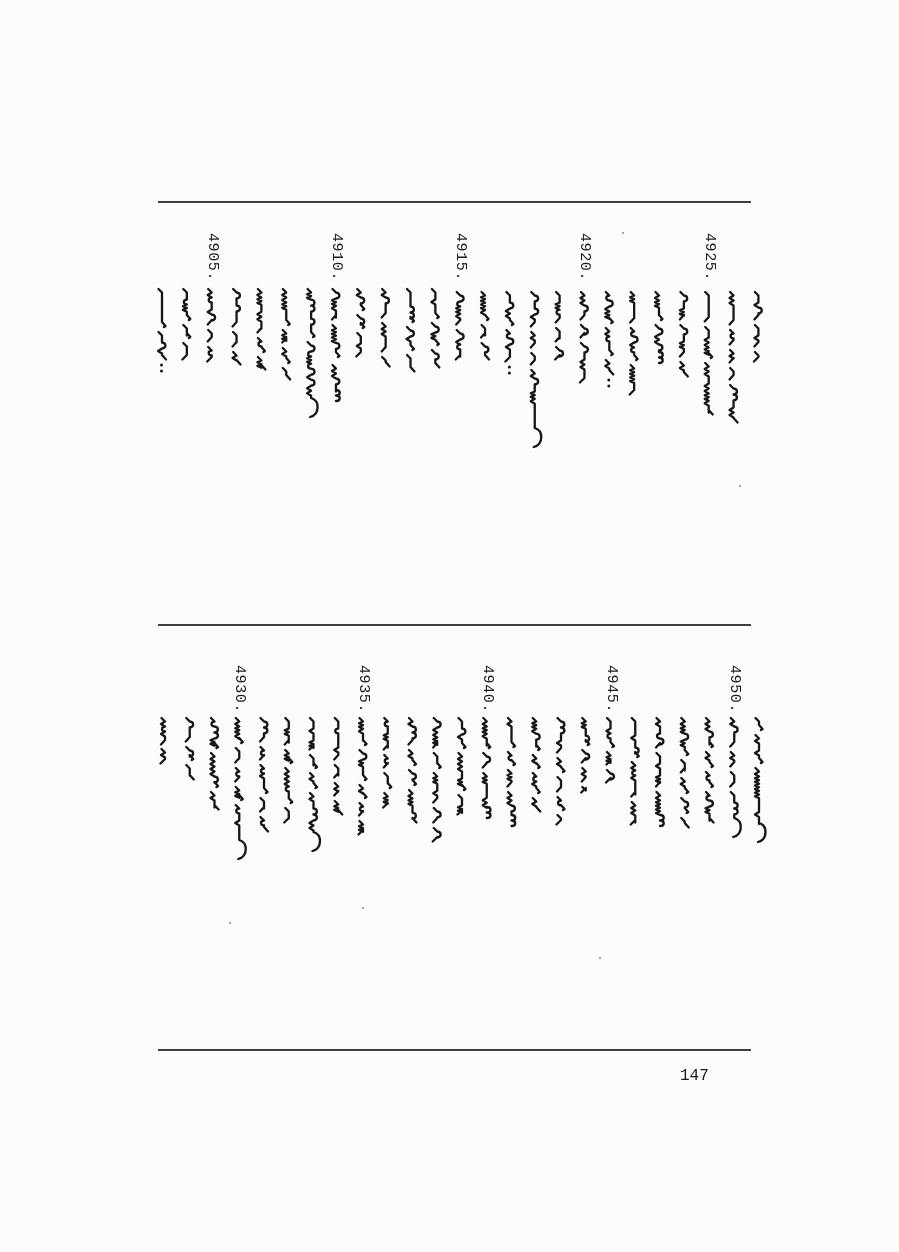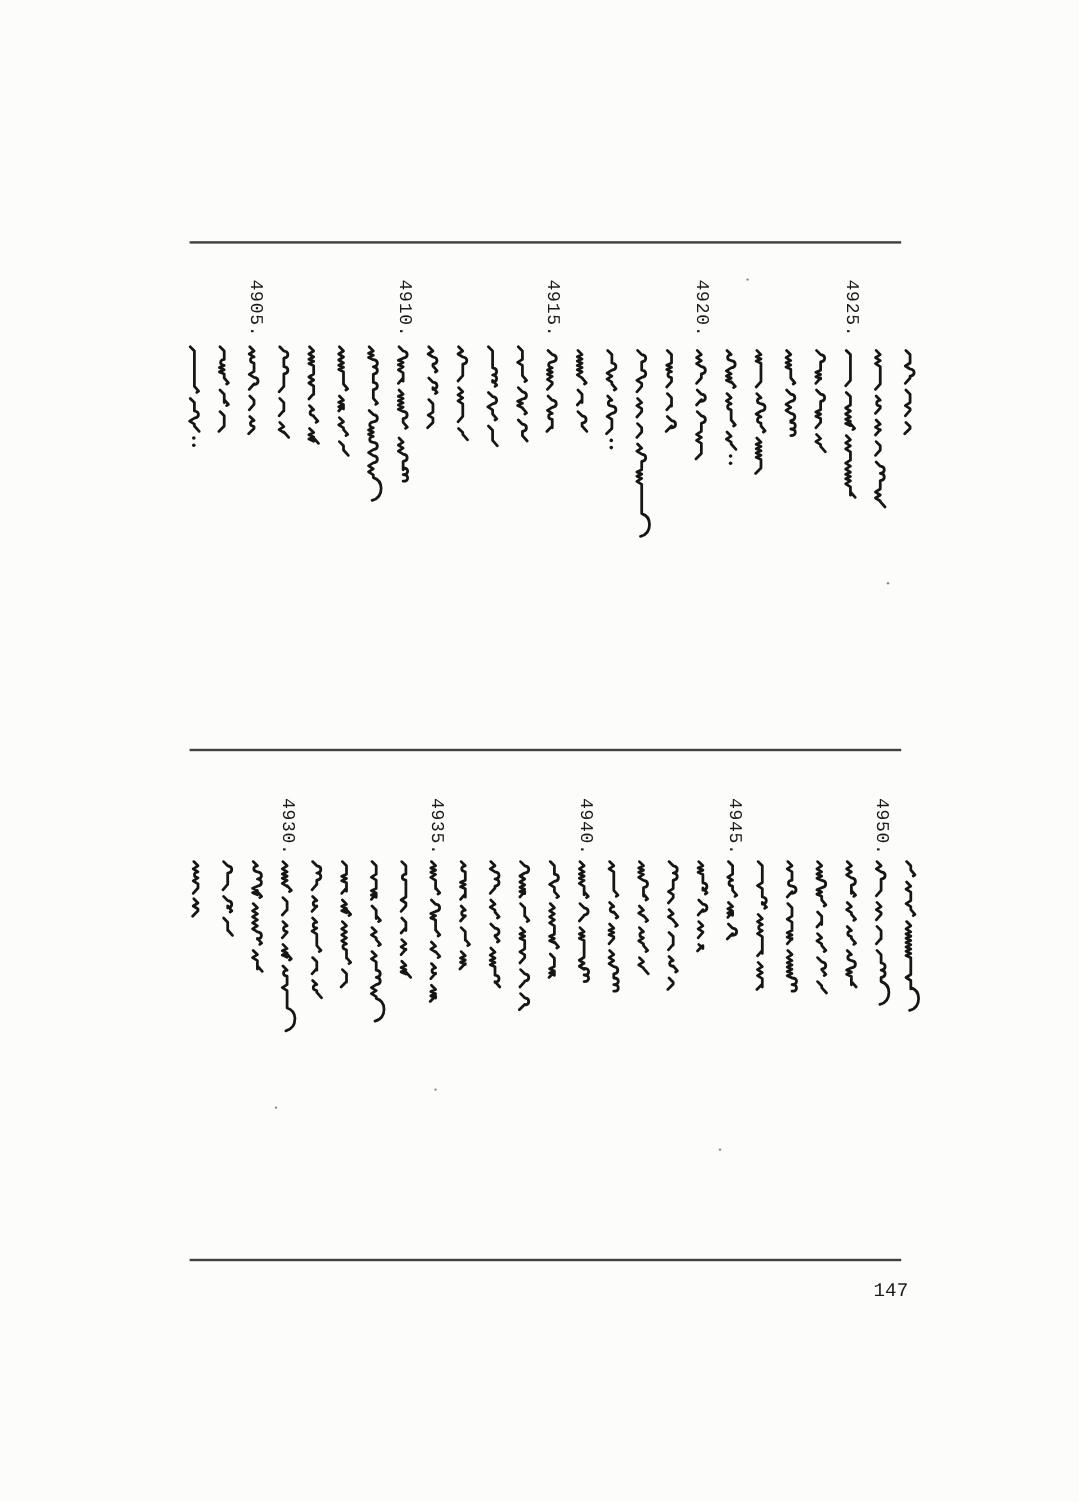--- a/index.html
+++ b/index.html
@@ -109,14 +109,14 @@
       <div class="colnum" style="left: 343.95px; top: 233px;">4910.</div>
       <div class="colnum" style="left: 468.2px; top: 233px;">4915.</div>
       <div class="colnum" style="left: 592.45px; top: 233px;">4920.</div>
       <div class="colnum" style="left: 716.7px; top: 233px;">4925.</div>
       <div class="colnum" style="left: 247.25px; top: 665px;">4930.</div>
       <div class="colnum" style="left: 371px; top: 665px;">4935.</div>
       <div class="colnum" style="left: 494.75px; top: 665px;">4940.</div>
       <div class="colnum" style="left: 618.5px; top: 665px;">4945.</div>
       <div class="colnum" style="left: 742.25px; top: 665px;">4950.</div>
     </div>
-  <div class="page-number" style="left: 728px; top: 1067px;">147</div>
+  <div class="page-number" style="left: 680px; top: 1067px;">147</div>
 </div>
 
 </body></html>

